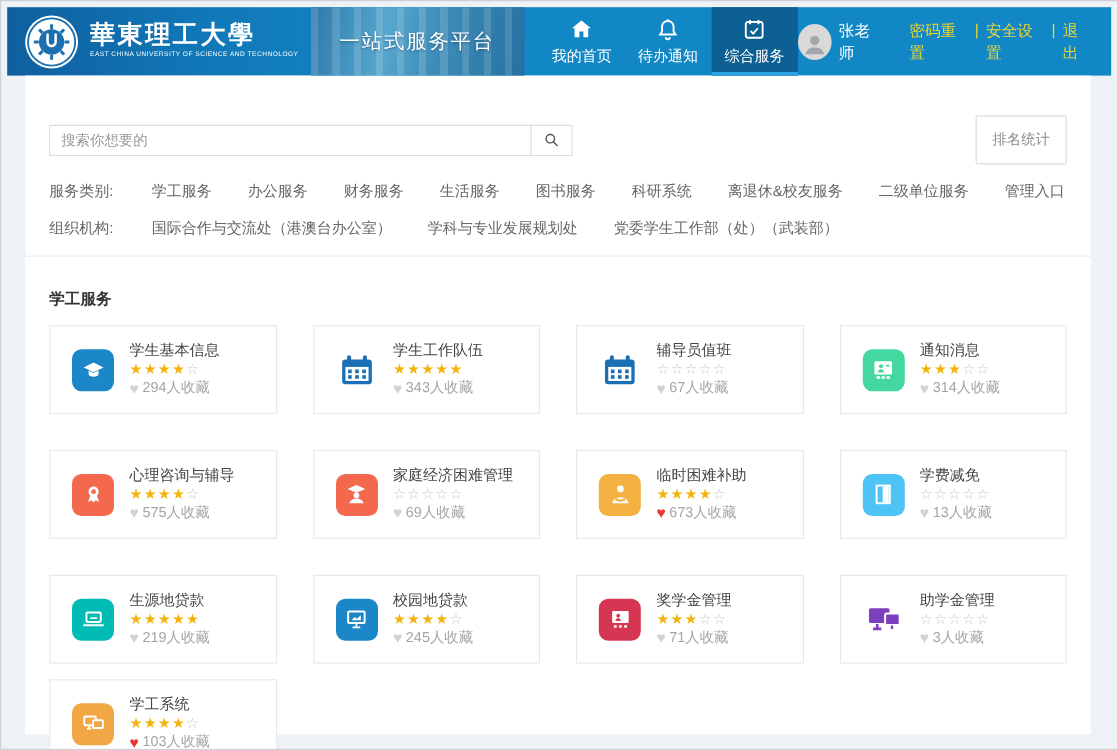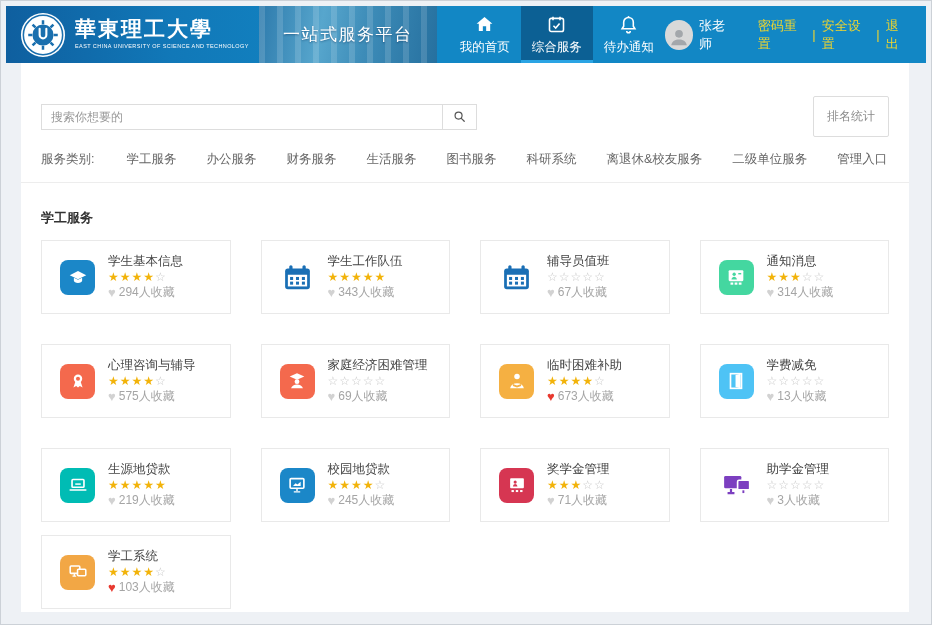--- a/index.html
+++ b/index.html
@@ -23,21 +23,21 @@
   .nav { display:flex; height:100%; margin-left:12px; }
   .nav-item { width:72px; height:100%; display:flex; flex-direction:column; align-items:center; justify-content:center;
               gap:4px; cursor:pointer; color:#fff; }
   .nav-item svg { width:21px; height:21px; }
   .nav-label { font-size:12.5px; }
   .nav-item.active { background:#0c6094; border-bottom:3px solid #2aa4e4; padding-top:3px; }
   .user { margin-left:auto; display:flex; align-items:center; }
   .avatar { width:30px; height:30px; border-radius:50%; background:#d9d9d9; display:flex; align-items:center; justify-content:center; overflow:hidden; }
   .avatar svg { width:22px; height:22px; margin-top:4px; }
   .user-name { font-size:13px; margin-left:6px; }
-  .quick-links { margin-left:22px; margin-right:16px; font-size:13px; display:flex; align-items:center; gap:6px; }
+  .quick-links { margin-left:22px; margin-right:16px; font-size:13px; display:flex; align-items:flex-start; gap:6px; }
   .quick-links span { cursor:pointer; }
   .quick-links .sep { cursor:default; }
 
   
   .container { margin:0 22px 0 20px; background:#fff; height:549px; }
 
   .filter-panel { padding:33px 20px 14px; border-bottom:1px solid #ededed; }
   .search-row { display:flex; align-items:center; }
   .search-box { display:flex; width:436px; height:26px; border:1px solid #ddd; background:#fff; }
   .search-input { flex:1; border:none; outline:none; padding:0 9px; font-size:12px; color:#333; font-family:inherit; }
@@ -98,35 +98,35 @@
     <div class="platform">
       <div class="platform-title">一站式服务平台</div>
     </div>
     <div class="nav" id="nav">
         <div class="nav-item">
           <svg viewBox="0 0 24 24">
             <path fill="currentColor" d="M12 3.5 21 11h-2.5v8.5h-4.6V14h-3.8v5.5H5.5V11H3z"></path>
           </svg>
           <div class="nav-label">我的首页</div>
         </div>
+        <div class="nav-item">
+          <svg viewBox="0 0 24 24">
+            <path fill="none" stroke="currentColor" stroke-width="1.8" d="M12 4a5.5 5.5 0 0 0-5.5 5.5V14l-1.8 2.8h14.6L17.5 14V9.5A5.5 5.5 0 0 0 12 4z"></path>
+            <path d="M10 19.4a2 2 0 0 0 4 0" fill="none" stroke="currentColor" stroke-width="1.8"></path>
+            <path d="M12 2.4v1.6" stroke="currentColor" stroke-width="1.8"></path>
+          </svg>
+          <div class="nav-label">待办通知</div>
+        </div>
         <div class="nav-item active">
           <svg viewBox="0 0 24 24">
             <rect x="4" y="5" width="16" height="15" rx="2" fill="none" stroke="currentColor" stroke-width="1.8"></rect>
             <path d="M8 3v4M16 3v4" stroke="currentColor" stroke-width="1.8"></path>
             <path d="M8.5 13.5l2.6 2.6 4.4-5.2" fill="none" stroke="currentColor" stroke-width="1.8"></path>
           </svg>
           <div class="nav-label">综合服务</div>
-        </div>
-        <div class="nav-item">
-          <svg viewBox="0 0 24 24">
-            <path fill="none" stroke="currentColor" stroke-width="1.8" d="M12 4a5.5 5.5 0 0 0-5.5 5.5V14l-1.8 2.8h14.6L17.5 14V9.5A5.5 5.5 0 0 0 12 4z"></path>
-            <path d="M10 19.4a2 2 0 0 0 4 0" fill="none" stroke="currentColor" stroke-width="1.8"></path>
-            <path d="M12 2.4v1.6" stroke="currentColor" stroke-width="1.8"></path>
-          </svg>
-          <div class="nav-label">待办通知</div>
         </div>
       </div>
     <div class="user">
       <div class="avatar">
         <svg viewBox="0 0 24 24">
           <circle cx="12" cy="8.5" r="4.2" fill="#a3a7ab"></circle>
           <path d="M3.5 21c1-4.5 4.3-6.2 8.5-6.2s7.5 1.7 8.5 6.2z" fill="#a3a7ab"></path>
         </svg>
       </div>
       <div class="user-name">张老师</div>
@@ -151,20 +151,24 @@
               <circle cx="10.5" cy="10.5" r="5.6" fill="none" stroke="#555" stroke-width="1.9"></circle>
               <path d="M14.9 14.9 19.6 19.6" stroke="#555" stroke-width="1.9" stroke-linecap="round"></path>
             </svg>
           </div>
         </div>
         <button class="ranking-btn">排名统计</button>
       </div>
       <div class="filter-row">
         <span class="flabel">服务类别:</span>
         <span id="category-items" style="display:contents"><span class="fitem">学工服务</span><span class="fitem">办公服务</span><span class="fitem">财务服务</span><span class="fitem">生活服务</span><span class="fitem">图书服务</span><span class="fitem">科研系统</span><span class="fitem">离退休&amp;校友服务</span><span class="fitem">二级单位服务</span><span class="fitem">管理入口</span></span>
+      </div>
+      <div class="filter-row">
+        <span class="flabel">组织机构:</span>
+        <span id="org-items" style="display:contents"><span class="fitem">国际合作与交流处（港澳台办公室）</span><span class="fitem">学科与专业发展规划处</span><span class="fitem">党委学生工作部（处）（武装部）</span></span>
       </div>
     </div>
 
     <div class="services" id="services">
         <div class="section-title">学工服务</div>
         <div class="card-grid">
           <div class="card">
             <div class="icon-box" style="background:#1b87c8;--bg:#1b87c8;color:#fff;">
               <svg viewBox="0 0 24 24">
                 <path fill="#fff" d="M12 5.5 21 10l-9 4.5L3 10z"></path>

